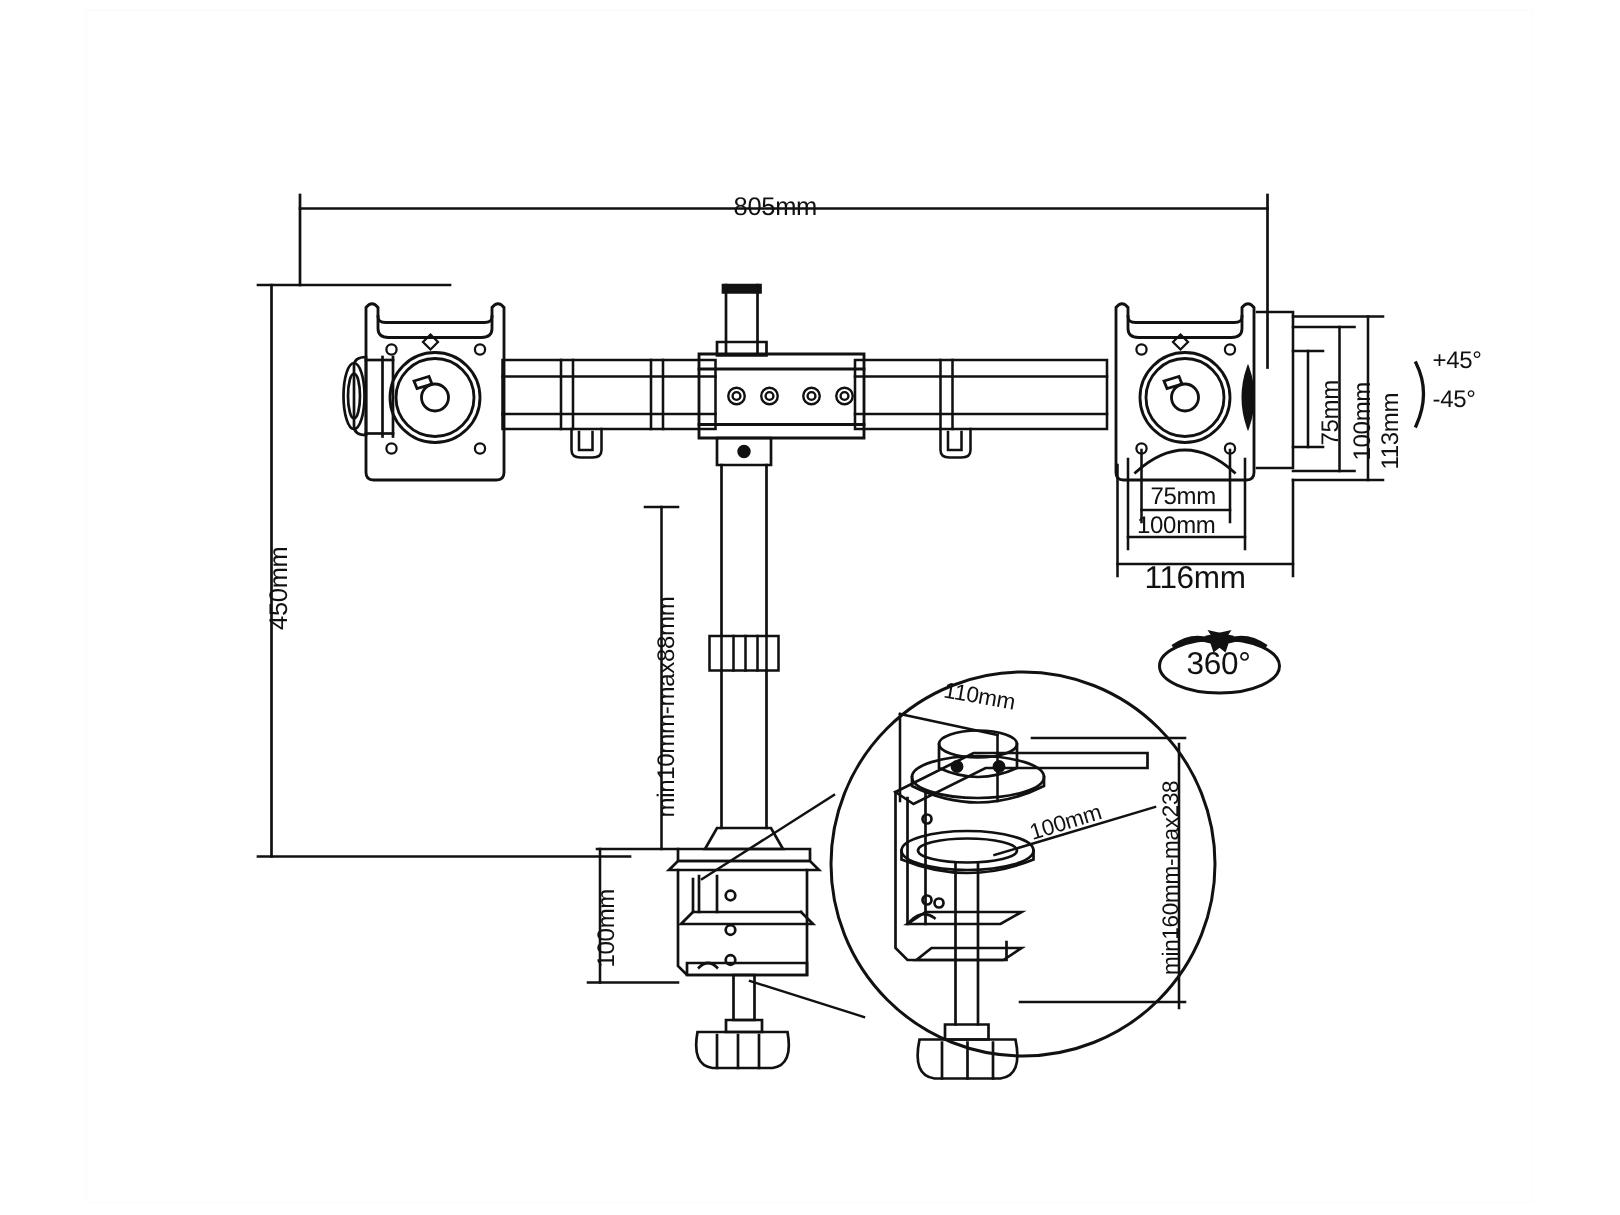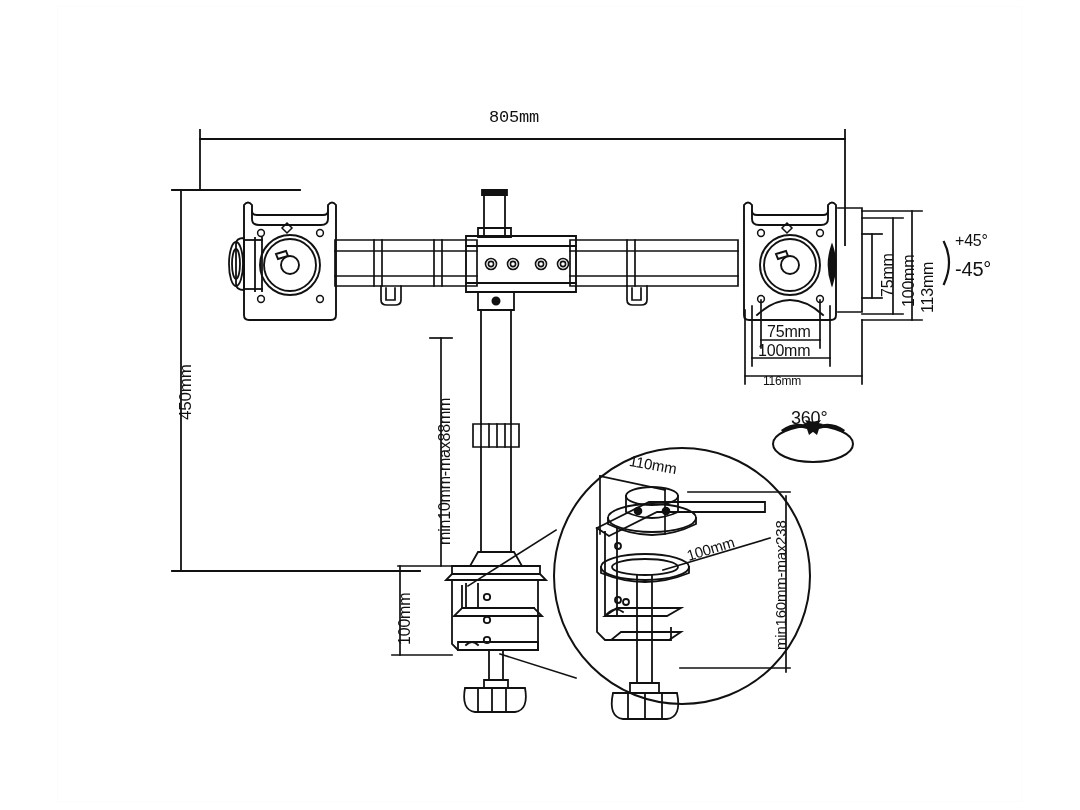--- a/index.html
+++ b/index.html
@@ -283,45 +283,45 @@
 
       <g stroke-width="2">
         <ellipse cx="813" cy="444" rx="40" ry="18"></ellipse>
         <path d="M781,430 q14,-10 28,-4 l-4,-6 l18,4 l-14,11 l-2,-6 q-13,-4 -24,4 z" fill="#111" stroke="none"></path>
         <path d="M845,430 q-14,-10 -28,-4 l4,-6 l-18,4 l14,11 l2,-6 q13,-4 24,4 z" fill="#111" stroke="none"></path>
       </g>
 
     </g>
   </svg>
 
-  <div class="lbl" style="left:489px;top:108px;font-family:Liberation Mono, monospace;">805mm</div>
+  <div class="lbl" style="left:489px;top:128px;">805mm</div>
 
   <div class="lbl vlbl" style="left:176px;top:420px;transform:rotate(-90deg);">450mm</div>
 
   <div class="lbl vlbl" style="left:436px;top:545px;transform:rotate(-90deg);font-size:16px;">min10mm-max88mm</div>
 
   <div class="lbl vlbl" style="left:396px;top:645px;transform:rotate(-90deg);font-size:16px;">100mm</div>
 
   <div class="lbl vlbl" style="left:879px;top:297px;transform:rotate(-90deg);font-size:16px;">75mm</div>
 
   <div class="lbl vlbl" style="left:900px;top:307px;transform:rotate(-90deg);font-size:16px;">100mm</div>
 
   <div class="lbl vlbl" style="left:919px;top:313px;transform:rotate(-90deg);font-size:16px;">113mm</div>
 
   <div class="lbl" style="left:767px;top:323px;font-size:16px;">75mm</div>
 
   <div class="lbl" style="left:758px;top:342px;font-size:16px;">100mm</div>
 
-  <div class="lbl" style="left:763px;top:374px;font-size:12px;">116mm</div>
+  <div class="lbl" style="left:763px;top:374px;font-size:21px;">116mm</div>
 
   <div class="lbl" style="left:955px;top:232px;font-size:16px;">+45°</div>
 
-  <div class="lbl" style="left:955px;top:258px;font-size:20px;">-45°</div>
-
-  <div class="lbl" style="left:791px;top:408px;font-size:18px;">360°</div>
+  <div class="lbl" style="left:955px;top:258px;font-size:16px;">-45°</div>
+
+  <div class="lbl" style="left:791px;top:431px;font-size:21px;">360°</div>
 
   <div class="lbl" style="left:629px;top:456px;font-size:15px;transform:rotate(10deg);">110mm</div>
 
   <div class="lbl" style="left:686px;top:540px;font-size:15px;transform:rotate(-17deg);">100mm</div>
 
   <div class="lbl vlbl" style="left:772px;top:650px;transform:rotate(-90deg);font-size:15px;">min160mm-max238</div>
 
 </div>
 
 </body></html>

